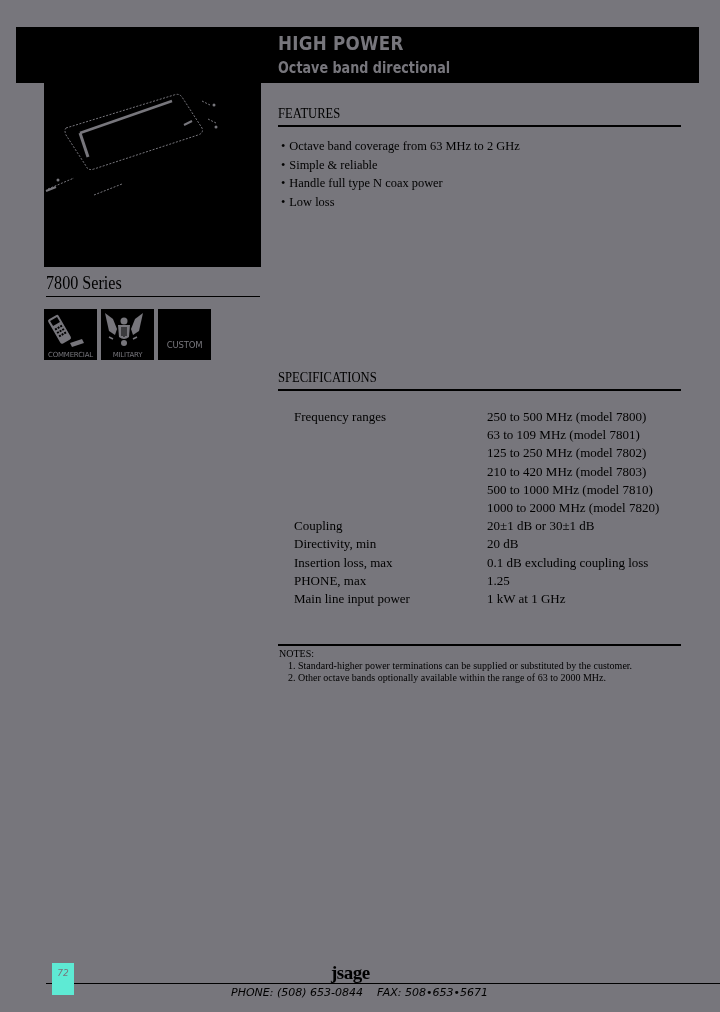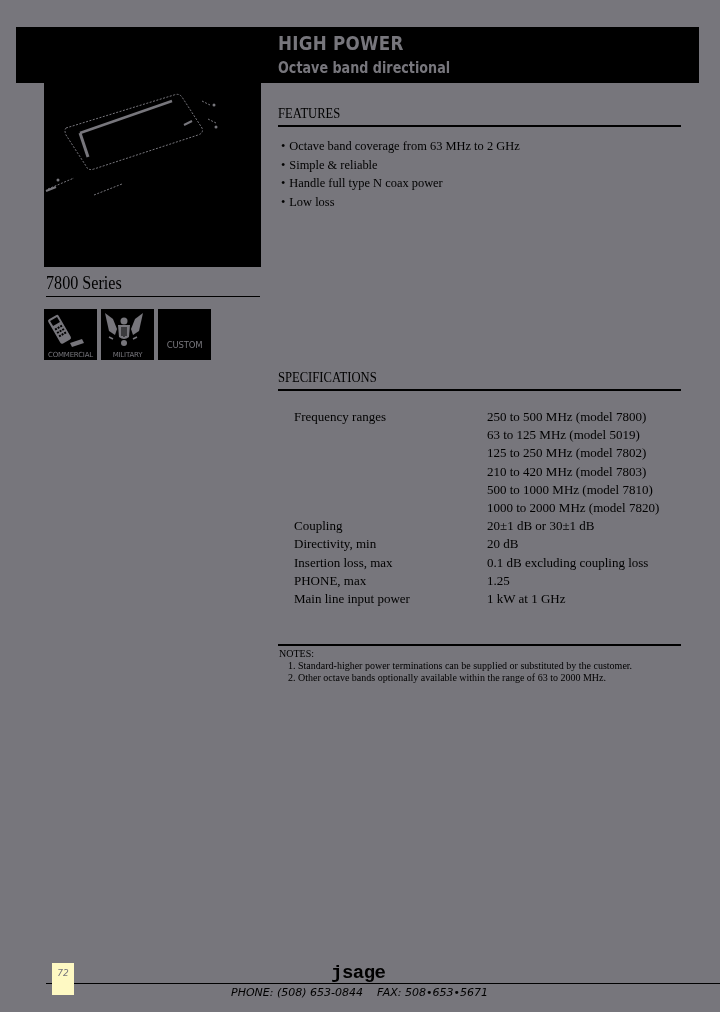--- a/index.html
+++ b/index.html
@@ -58,23 +58,23 @@
   .features { position: absolute; left: 281px; top: 137px; margin: 0; padding: 0; list-style: none; }
   .features li { font-size: 13.5px; line-height: 18.5px; color: #000; transform: scaleX(0.92); transform-origin: left; white-space: nowrap; }
   .features li .bullet { display: inline-block; width: 9px; }
   .spec-table { position: absolute; left: 294px; top: 408px; border-collapse: collapse; }
   .spec-table td { font-size: 13px; line-height: 18.2px; padding: 0; vertical-align: top; white-space: nowrap; color: #000; margin-top: 28px; }
   .spec-table td.k { width: 193px; }
   .notes { position: absolute; left: 279px; top: 648px; font-size: 10px; line-height: 12.2px; color: #000; }
   .notes .nh { font-size: 10px; }
   .notes .ni { padding-left: 9px; }
   .footer-rule { position: absolute; left: 46px; top: 983px; width: 674px; height: 1px; background: #000; }
-  .page-box { position: absolute; left: 52px; top: 963px; width: 22px; height: 32px; background: #fef9c3; }
+  .page-box { position: absolute; left: 52px; top: 963px; width: 22px; height: 32px; background: #5eead4; }
   .page-num { position: absolute; left: 0; right: 0; top: 5px; text-align: center; font-family: "DejaVu Sans", sans-serif; font-size: 9px; color: #77767c; font-style: italic; }
-  .logo { position: absolute; left: 331px; top: 962px; font-family: Liberation Mono, monospace; font-weight: bold; font-size: 19px; color: #000; letter-spacing: -0.5px; }
+  .logo { position: absolute; left: 331px; top: 962px; font-family: Liberation Serif, serif; font-weight: bold; font-size: 19px; color: #000; letter-spacing: -0.5px; }
   .contact { position: absolute; left: 231px; top: 986px; font-family: "DejaVu Sans", sans-serif; font-style: italic; font-size: 11px; color: #000; white-space: nowrap; }
   .contact .fax { margin-left: 14px; }
 </style>
 </head>
 <body>
 
 <div class="header-bar"></div>
 <div class="title">HIGH POWER</div>
 <div class="subtitle">Octave band directional</div>
 
@@ -154,21 +154,21 @@
 <div class="section-h" style="top:370px">SPECIFICATIONS</div>
 <div class="section-rule" style="top:389px"></div>
 <table class="spec-table">
   <tbody>
     <tr>
         <td class="k">Frequency ranges</td>
         <td>250 to 500 MHz (model 7800)</td>
       </tr>
     <tr>
         <td class="k"></td>
-        <td>63 to 125 MHz (model 5019)</td>
+        <td>63 to 109 MHz (model 7801)</td>
       </tr>
     <tr>
         <td class="k"></td>
         <td>125 to 250 MHz (model 7802)</td>
       </tr>
     <tr>
         <td class="k"></td>
         <td>210 to 420 MHz (model 7803)</td>
       </tr>
     <tr>

